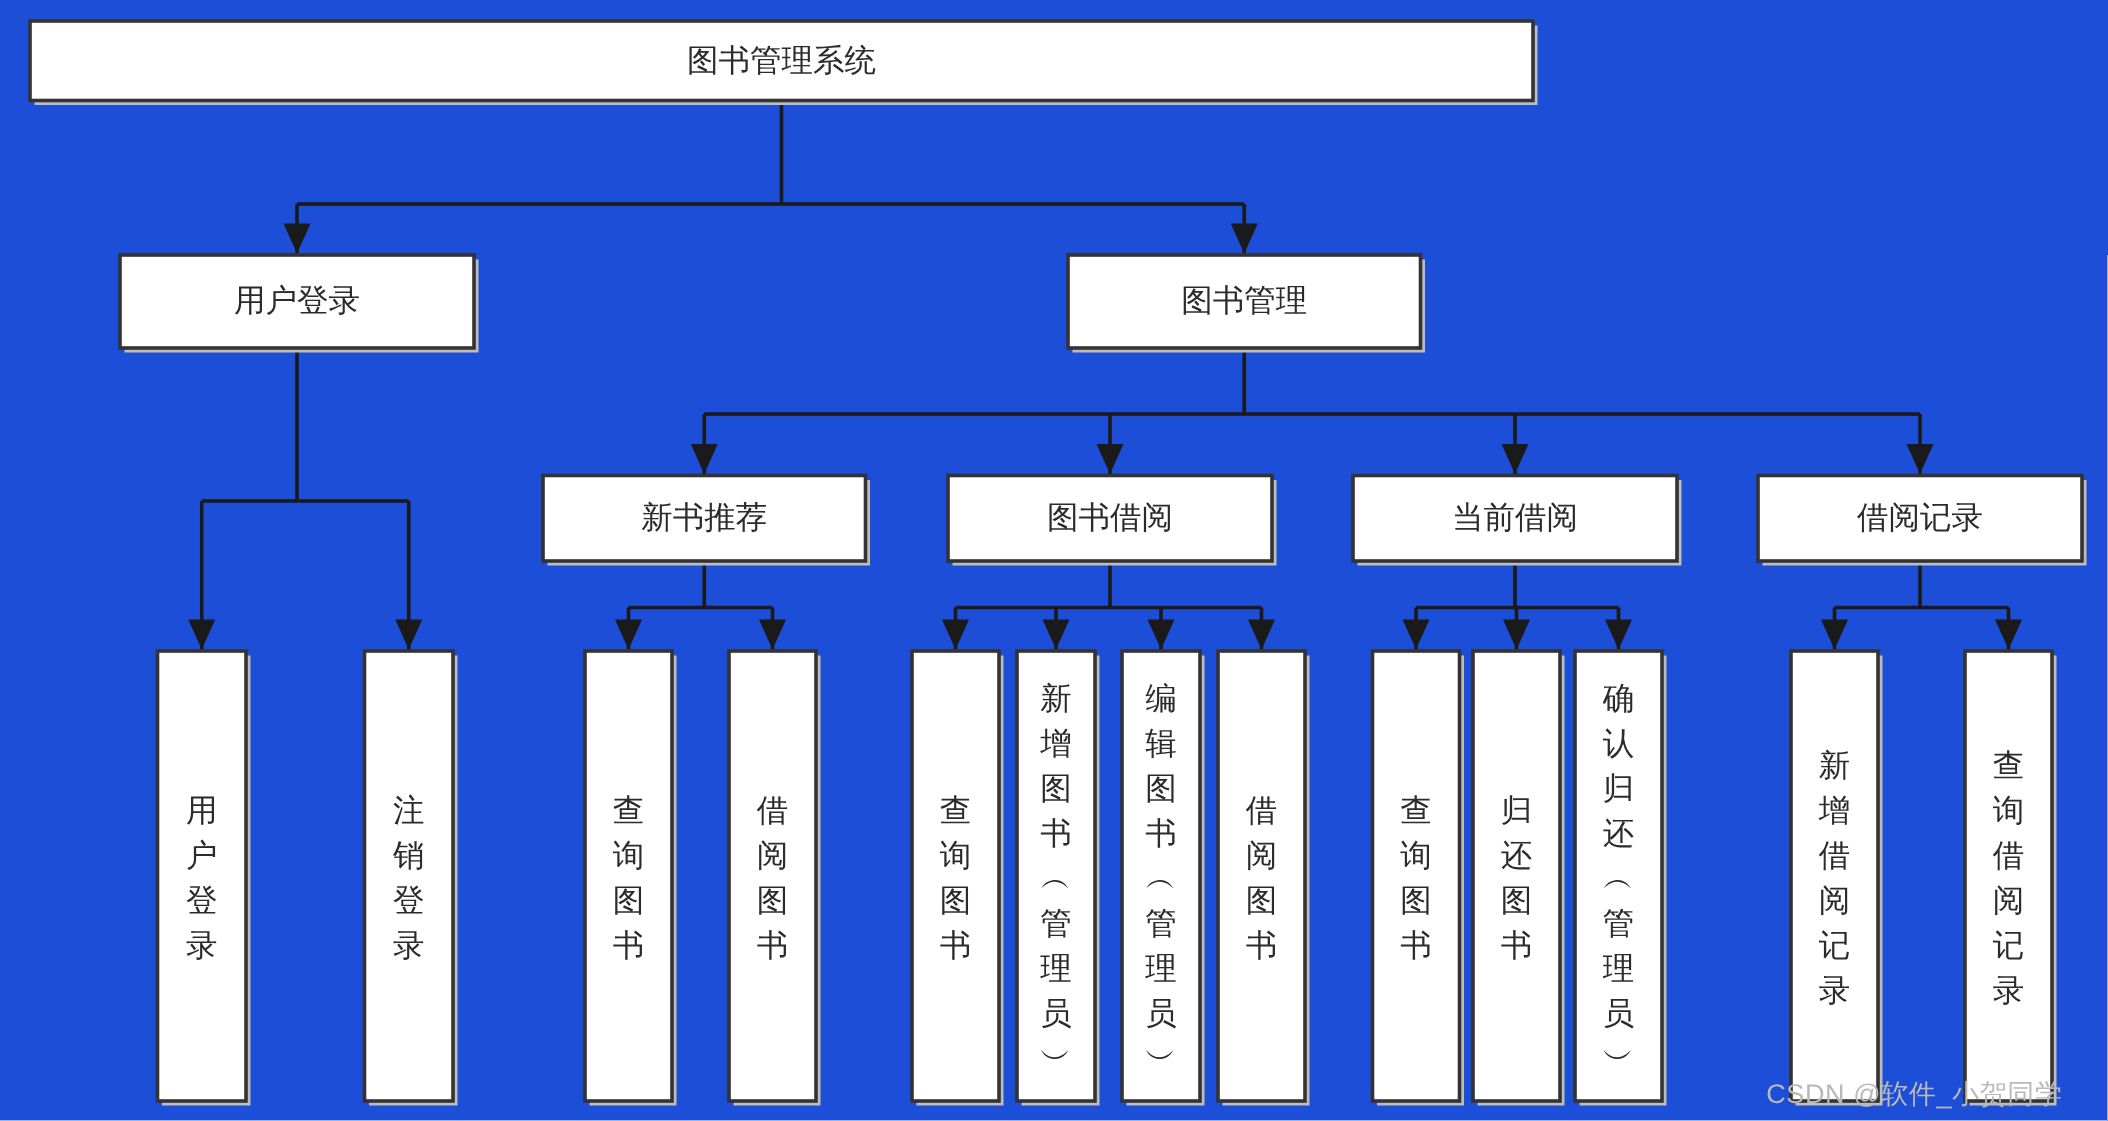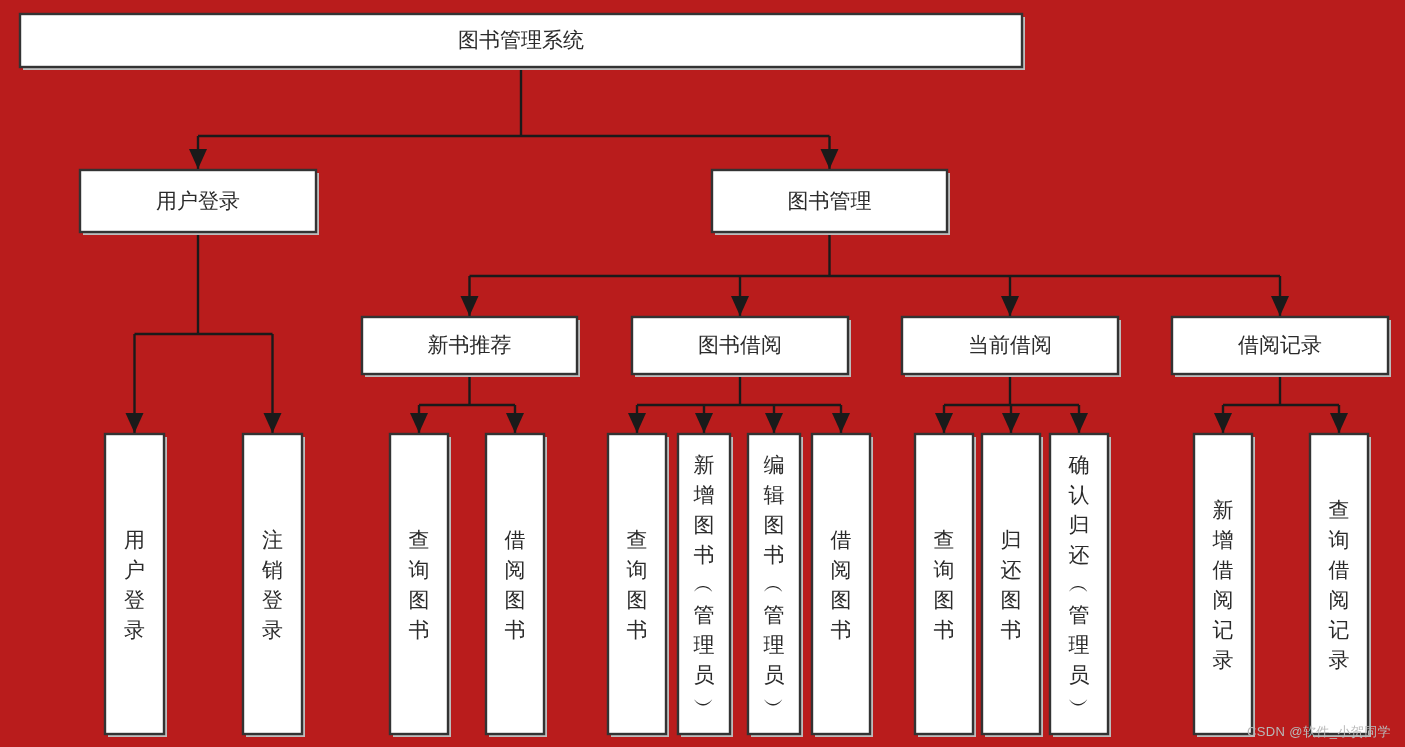--- a/index.html
+++ b/index.html
@@ -7,21 +7,21 @@
     padding: 0;
     background: #ffffff;
   }
   body {
     font-family: "Liberation Sans", "DejaVu Sans", sans-serif;
   }
   #stage {
     position: relative;
     width: 1405px;
     height: 747px;
-    background: #b91c1c;
+    background: #1d4ed8;
     overflow: hidden;
   }
   svg#diagram {
     position: absolute;
     left: 0;
     top: 0;
     width: 1405px;
     height: 747px;
     display: block;
   }
@@ -50,24 +50,24 @@
     dominant-baseline: middle;
   }
   .node-label-vertical {
     fill: #2b2b2b;
     font-family: "Liberation Sans", "DejaVu Sans", sans-serif;
     font-size: 21px;
     text-anchor: middle;
   }
   .watermark {
     position: absolute;
-    right: 14px;
+    right: 30px;
     bottom: 6px;
     font-family: "Liberation Sans", "DejaVu Sans", sans-serif;
-    font-size: 13px;
+    font-size: 18px;
     color: #b9b9b9;
     letter-spacing: 0.4px;
     white-space: nowrap;
     pointer-events: none;
     user-select: none;
   }
 </style>
 </head>
 <body>
 

